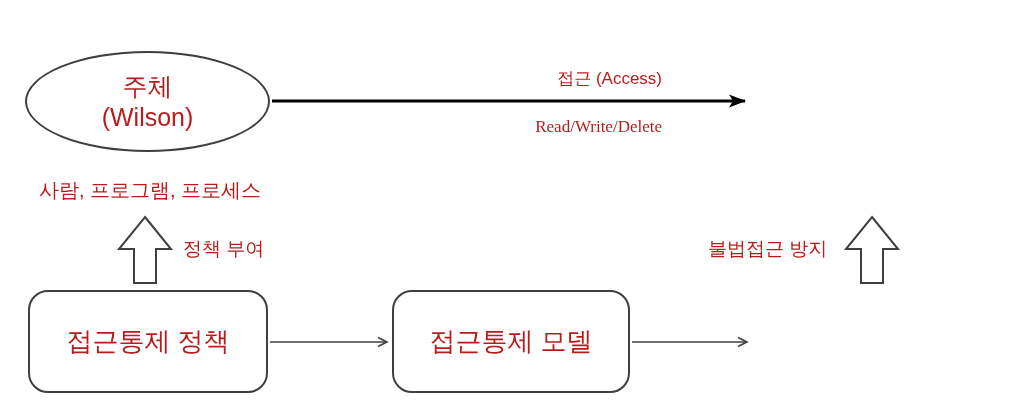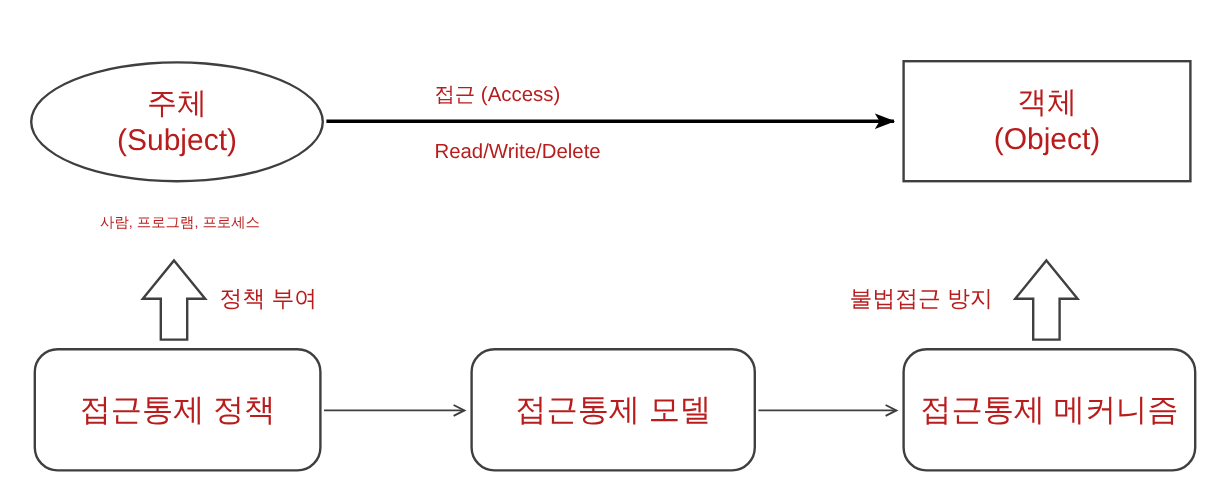--- a/index.html
+++ b/index.html
@@ -48,37 +48,37 @@
     font-size: 26px;
     white-space: nowrap;
     box-sizing: border-box;
   }
   .box1 { left: 28px;  width: 240px; }
   .box2 { left: 392px; width: 238px; }
   .box3 { left: 752px; width: 245px; }
 
   .caption {
     position: absolute;
-    font-size: 12px;
+    font-size: 20px;
     text-align: center;
     white-space: pre;
   }
   .caption-subject { left: 25px;  top: 137px; width: 250px; }
   .caption-object  { left: 748px; top: 137px; width: 254px; }
   .caption-box1    { left: 28px;  top: 370px; width: 240px; }
   .caption-box2    { left: 392px; top: 370px; width: 238px; }
   .caption-box3    { left: 752px; top: 370px; width: 245px; }
 
   .arrow-label {
     position: absolute;
-    text-align: left;
+    text-align: right;
     white-space: nowrap;
   }
   .label-access-top    { left: 362px; top: 27px; width: 300px; font-size: 17px; }
-  .label-access-bottom { left: 362px; top: 77px; width: 300px; font-size: 17px; }
+  .label-access-bottom { left: 362px; top: 77px; width: 300px; font-size: 17px; font-family: Liberation Serif, serif; }
   .label-policy        { left: 183px; top: 196px; font-size: 19px; }
   .label-prevention    { left: 708px; top: 196px; font-size: 19px; }
 </style>
 </head>
 <body>
 
 <div class="stage">
 
   <svg class="layer" viewBox="0 0 1015 407" xmlns="http://www.w3.org/2000/svg">
     <defs>
@@ -94,40 +94,33 @@
 
     <line x1="270" y1="302" x2="386" y2="302" stroke="#3f3f3f" stroke-width="1.6" marker-end="url(#arrow-small)"></line>
     <line x1="632" y1="302" x2="746" y2="302" stroke="#3f3f3f" stroke-width="1.6" marker-end="url(#arrow-small)"></line>
 
     <polygon points="145,177 171,209 156,209 156,243 134,243 134,209 119,209" fill="#ffffff" stroke="#3f3f3f" stroke-width="2" stroke-linejoin="miter"></polygon>
     <polygon points="872,177 898,209 883,209 883,243 861,243 861,209 846,209" fill="#ffffff" stroke="#3f3f3f" stroke-width="2" stroke-linejoin="miter"></polygon>
   </svg>
 
   <div class="node ellipse">
     <div class="node-title">주체</div>
-    <div class="node-title">(Subject)</div>
+    <div class="node-title">(Wilson)</div>
   </div>
 
-  <div class="node rect">
-    <div class="node-title">객체</div>
-    <div class="node-title">(Object)</div>
-  </div>
 
   <div class="arrow-label label-access-top">접근 (Access)</div>
   <div class="arrow-label label-access-bottom">Read/Write/Delete</div>
 
   <div class="caption caption-subject">사람, 프로그램, 프로세스</div>
 
   <div class="arrow-label label-policy">정책 부여</div>
   <div class="arrow-label label-prevention">불법접근 방지</div>
 
   <div class="flowbox box2">
     <span>접근통제 모델</span>
   </div>
   <div class="flowbox box1">
     <span>접근통제 정책</span>
   </div>
-  <div class="flowbox box3">
-    <span>접근통제 메커니즘</span>
-  </div>
 
 
 </div>
 
 </body></html>

